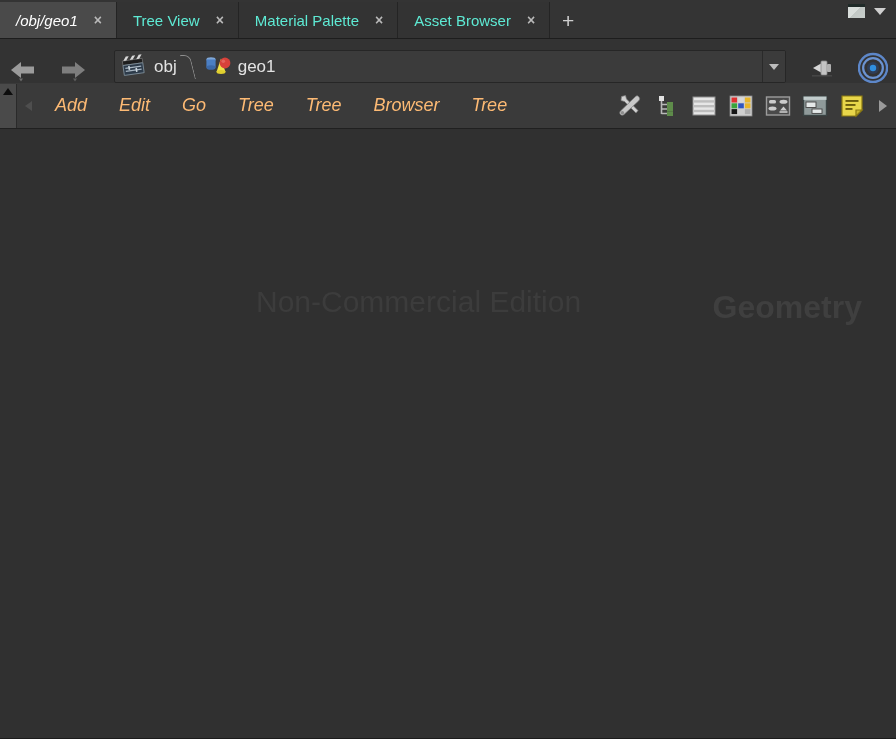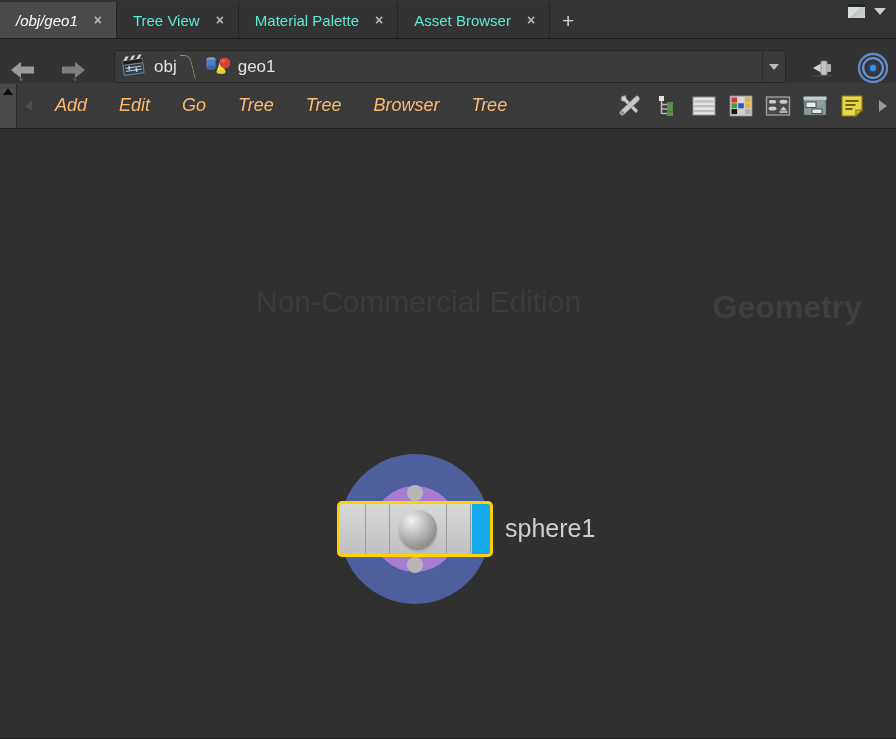--- a/index.html
+++ b/index.html
@@ -598,33 +598,15 @@
           <i></i>
         </div>
     </div>
   </div>
 
   <div class="network">
 
     <div class="watermark-edition">Non-Commercial Edition</div>
     <div class="watermark-context">Geometry</div>
 
-    <div class="node-wrap">
-      <div class="node-halo-outer"></div>
-      <div class="node-halo-inner"></div>
-      <div class="node-dot top"></div>
-      <div class="node-dot bot"></div>
-
-      <div class="node-body">
-        <div class="node-body-inner"></div>
-        <div class="node-div" style="left:25px"></div>
-        <div class="node-div" style="left:49px"></div>
-        <div class="node-div" style="left:106px"></div>
-        <div class="node-div" style="left:130px"></div>
-        <div class="node-flag-cyan"></div>
-        <div class="node-sphere"></div>
-      </div>
-
-      <div class="node-label">sphere1</div>
-    </div>
   </div>
 
 </div>
 
 </body></html>

